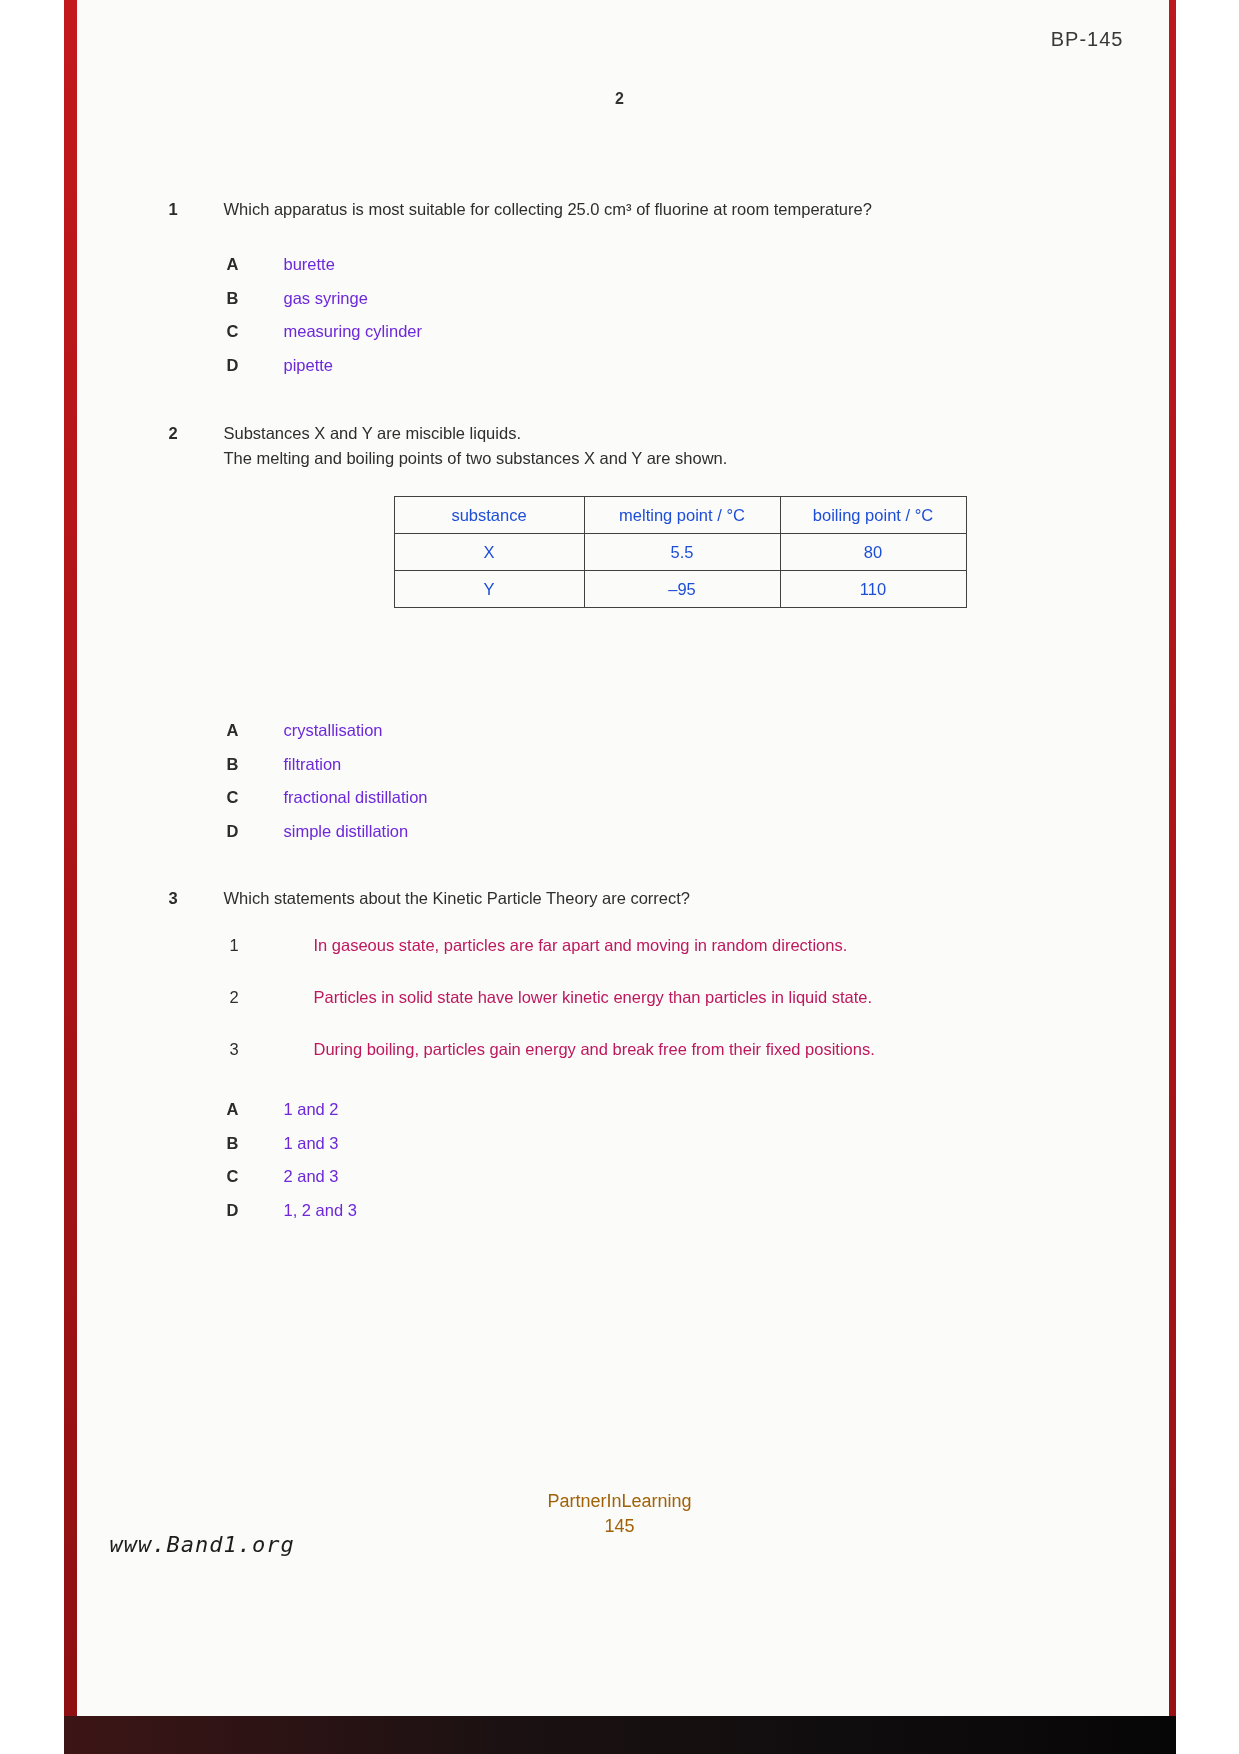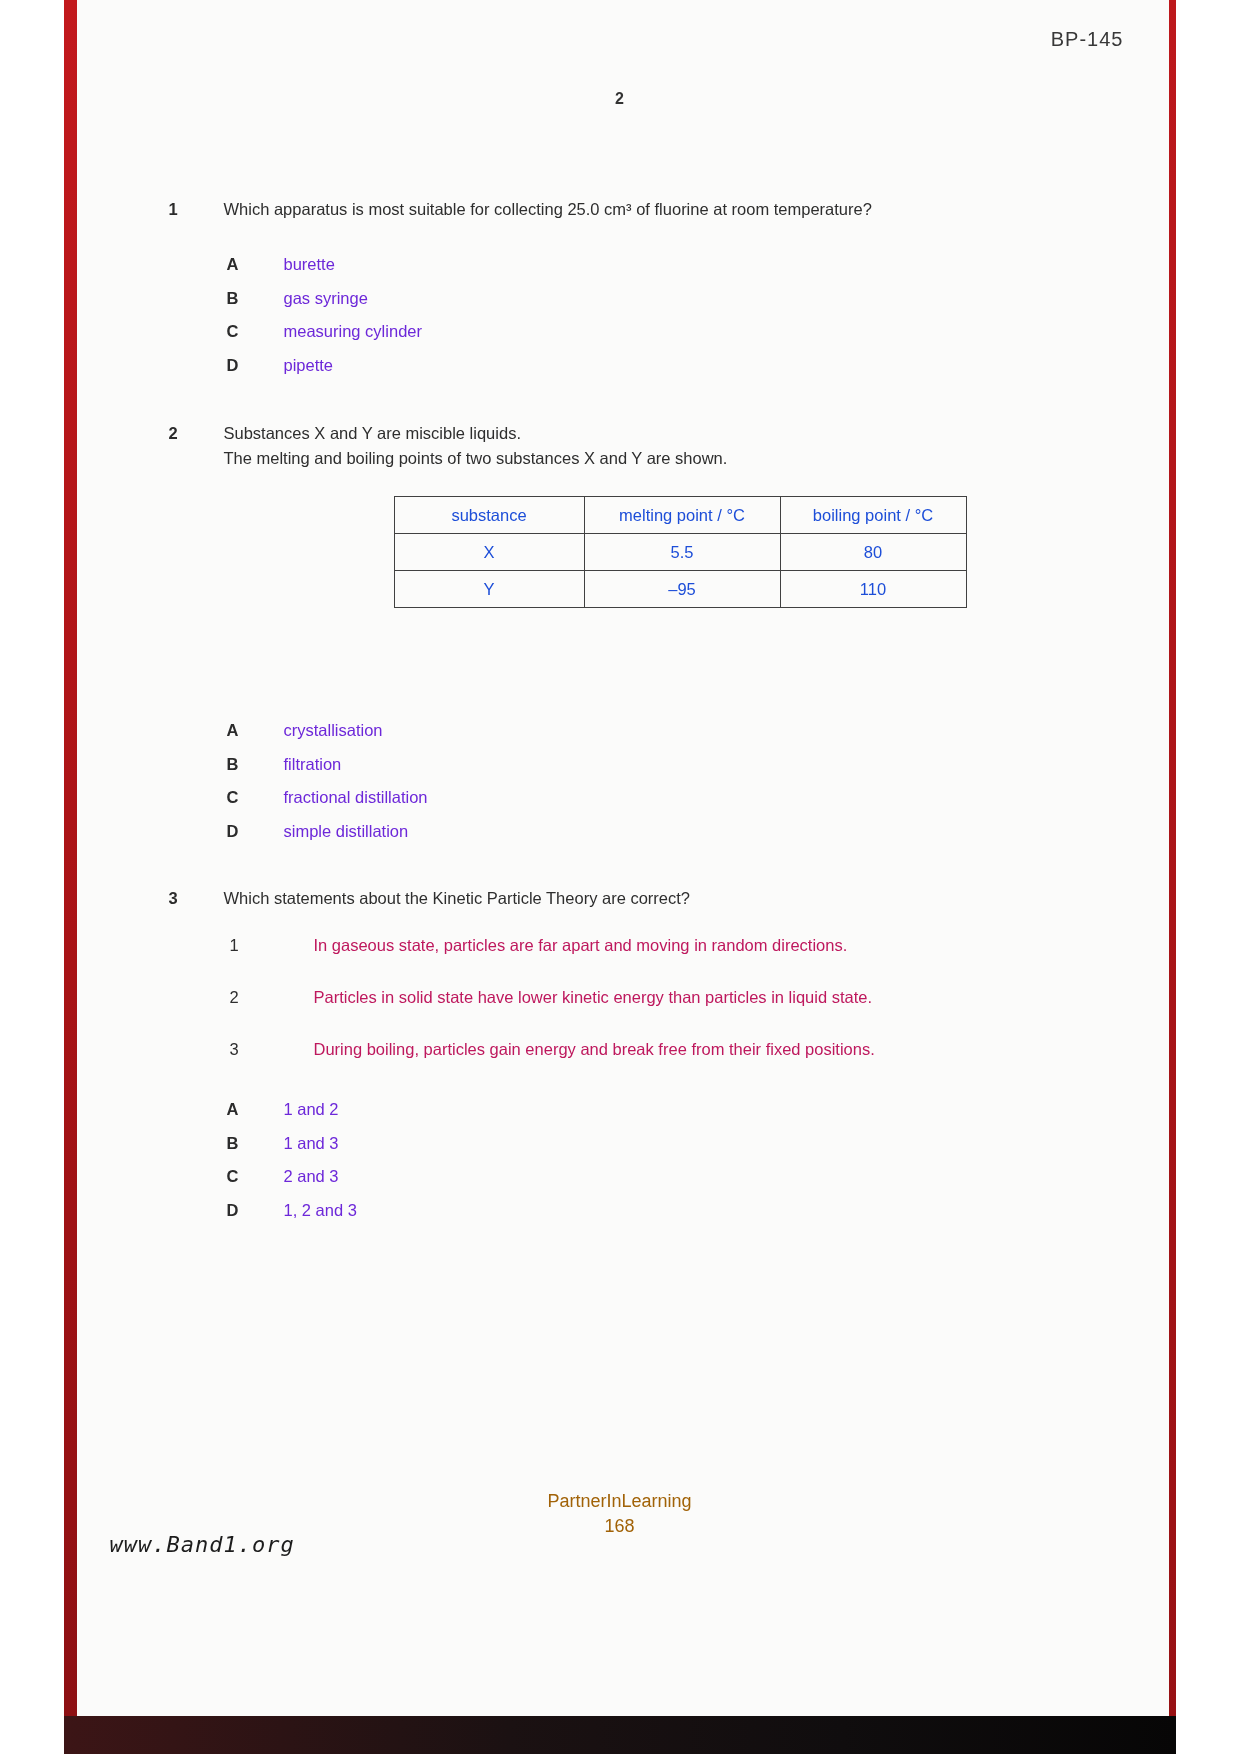--- a/index.html
+++ b/index.html
@@ -194,17 +194,17 @@
       <span class="otext">2 and 3</span>
     </div>
     <div class="option">
       <span class="letter">D</span>
       <span class="otext">1, 2 and 3</span>
     </div>
   </div>
 
   <div class="footer">
     <div>PartnerInLearning</div>
-    <div>168</div>
+    <div>145</div>
   </div>
 
   <div class="watermark">www.Band1.org</div>
 </div>
 
 </body></html>

